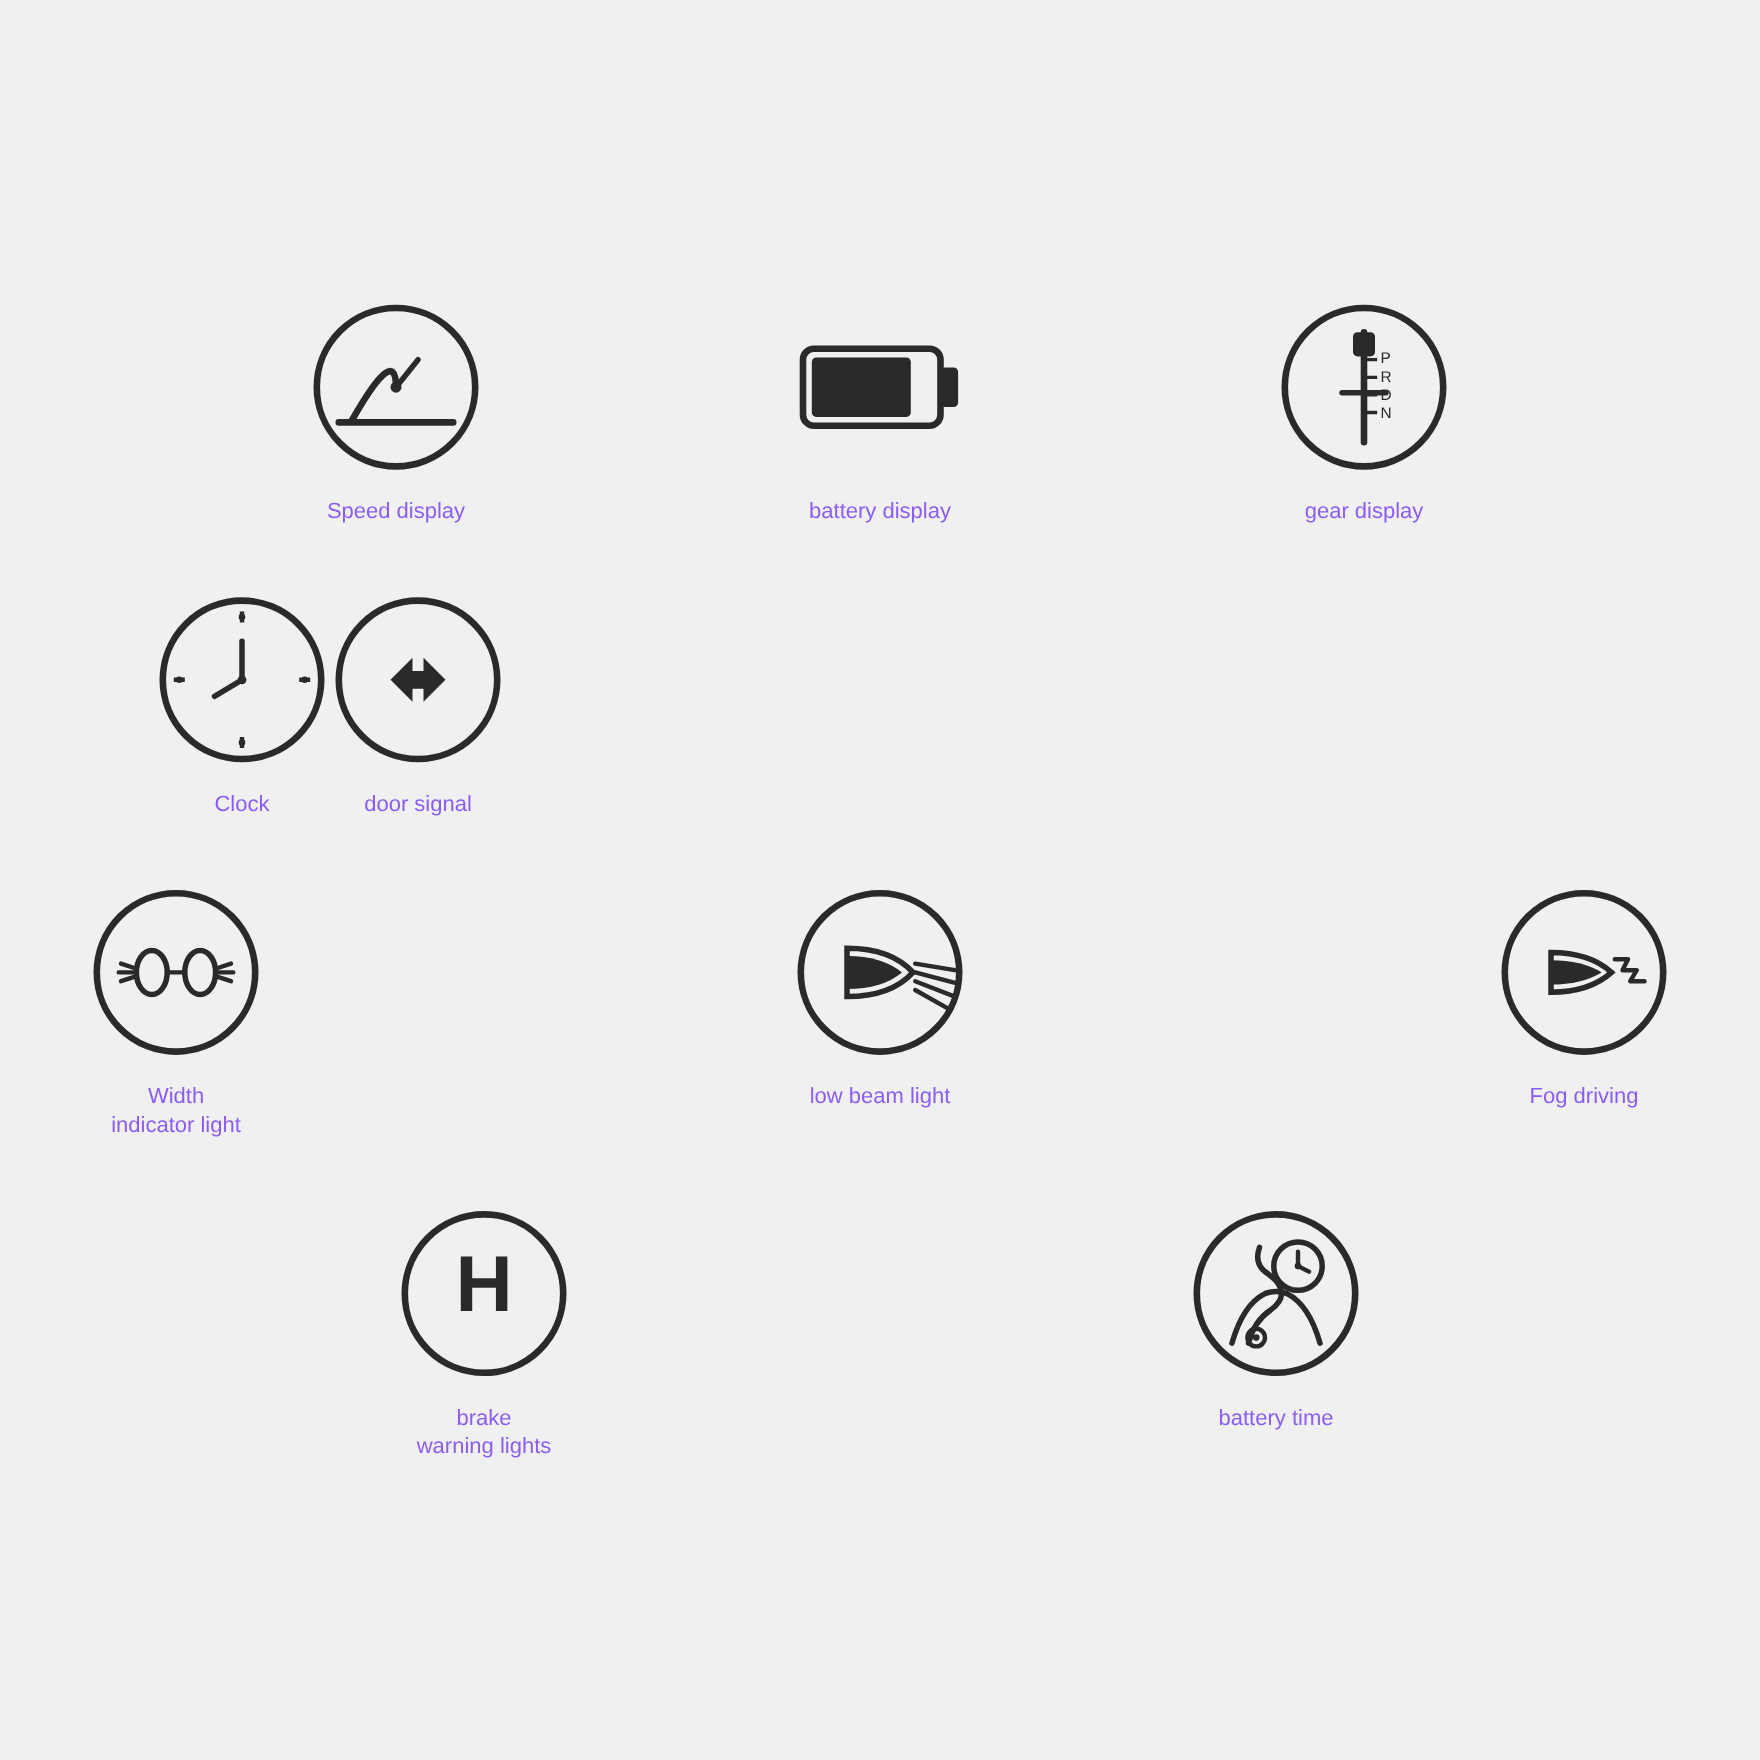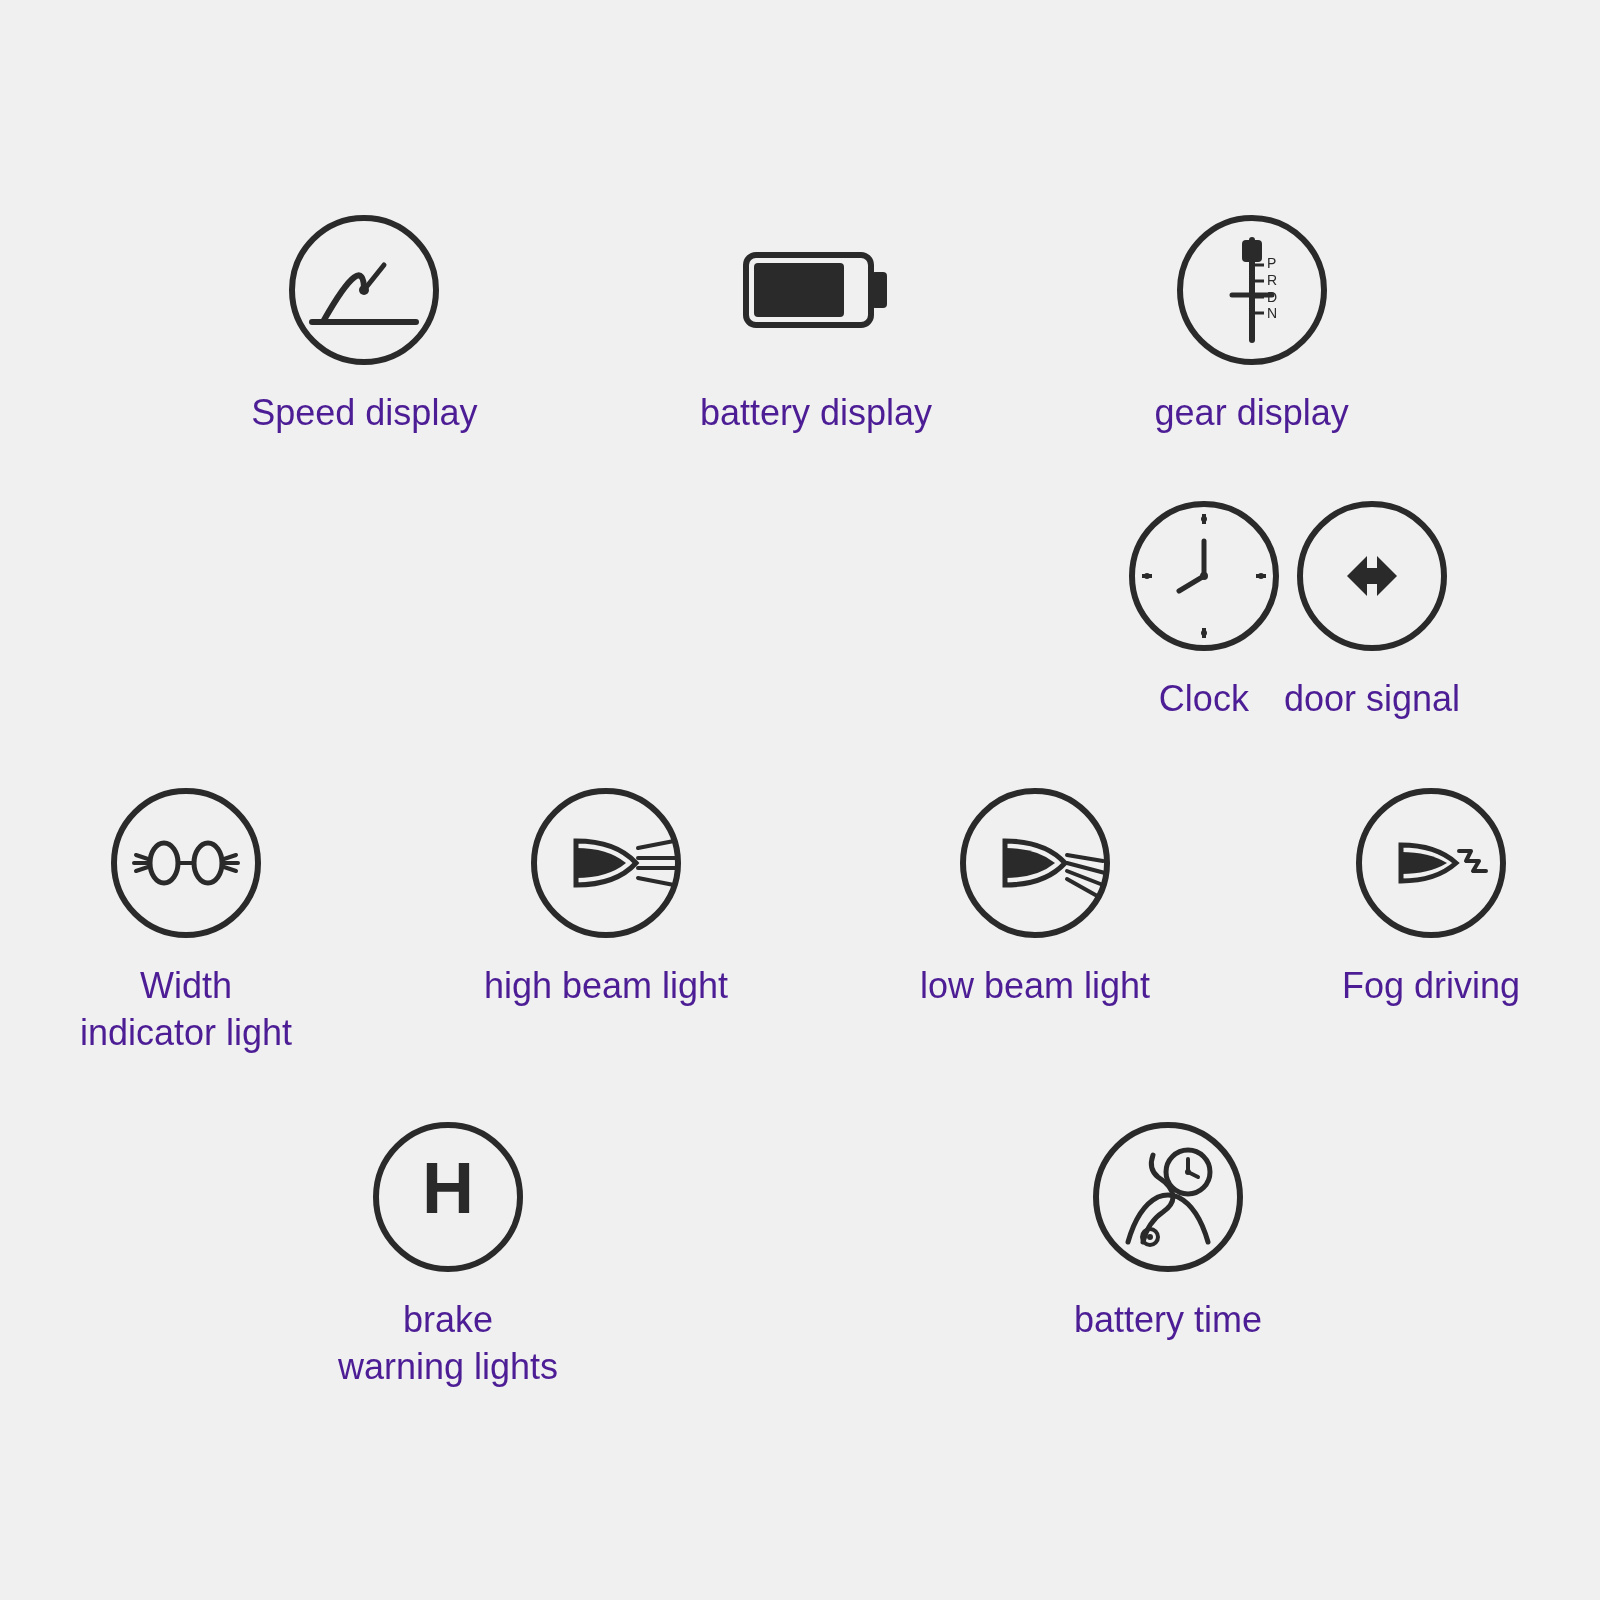--- a/index.html
+++ b/index.html
@@ -30,38 +30,38 @@
       height: 160px;
       display: flex;
       align-items: center;
       justify-content: center;
     }
     .icon-wrap svg {
       width: 160px;
       height: 160px;
     }
     .label {
-      font-size: 36px;
-      color: #4c1d95;
+      font-size: 20px;
+      color: #8b5cf6;
       text-align: center;
       line-height: 1.3;
       font-weight: 400;
     }
     
     .row1 {
       grid-column: 1 / -1;
       display: flex;
       justify-content: space-around;
       padding: 0 80px;
     }
     
     .row2 {
       grid-column: 1 / -1;
       display: flex;
-      justify-content: flex-end;
+      justify-content: flex-start;
       padding: 0 80px;
     }
     .row3 {
       grid-column: 1 / -1;
       display: flex;
       justify-content: space-between;
       padding: 0 20px;
     }
     .row4 {
       grid-column: 1 / -1;
@@ -187,36 +187,20 @@
           <line x1="132" y1="80" x2="118" y2="80" stroke="#2a2a2a" stroke-width="4" stroke-linecap="round"></line>
           <line x1="130" y1="88" x2="118" y2="84" stroke="#2a2a2a" stroke-width="4" stroke-linecap="round"></line>
 
           <line x1="72" y1="80" x2="88" y2="80" stroke="#2a2a2a" stroke-width="4"></line>
         </svg>
       </div>
       <div class="label" style="white-space:pre-line;">Width
 indicator light</div>
     </div>
 
-    <div class="item">
-      <div class="icon-wrap">
-        <svg viewBox="0 0 160 160" fill="none" xmlns="http://www.w3.org/2000/svg">
-          <circle cx="80" cy="80" r="72" stroke="#2a2a2a" stroke-width="6"></circle>
-
-          <path d="M50 58 Q90 58 110 80 Q90 102 50 102 Z" stroke="#2a2a2a" stroke-width="5" fill="none"></path>
-          <path d="M50 65 Q82 65 100 80 Q82 95 50 95 Z" fill="#2a2a2a"></path>
-
-          <line x1="112" y1="65" x2="148" y2="58" stroke="#2a2a2a" stroke-width="4" stroke-linecap="round"></line>
-          <line x1="112" y1="75" x2="150" y2="75" stroke="#2a2a2a" stroke-width="4" stroke-linecap="round"></line>
-          <line x1="112" y1="85" x2="150" y2="85" stroke="#2a2a2a" stroke-width="4" stroke-linecap="round"></line>
-          <line x1="112" y1="95" x2="148" y2="102" stroke="#2a2a2a" stroke-width="4" stroke-linecap="round"></line>
-        </svg>
-      </div>
-      <div class="label">high beam light</div>
-    </div>
 
     <div class="item">
       <div class="icon-wrap">
         <svg viewBox="0 0 160 160" fill="none" xmlns="http://www.w3.org/2000/svg">
           <circle cx="80" cy="80" r="72" stroke="#2a2a2a" stroke-width="6"></circle>
 
           <path d="M50 58 Q90 58 110 80 Q90 102 50 102 Z" stroke="#2a2a2a" stroke-width="5" fill="none"></path>
           <path d="M50 65 Q82 65 100 80 Q82 95 50 95 Z" fill="#2a2a2a"></path>
 
           <line x1="112" y1="80" x2="150" y2="90" stroke="#2a2a2a" stroke-width="4" stroke-linecap="round"></line>

